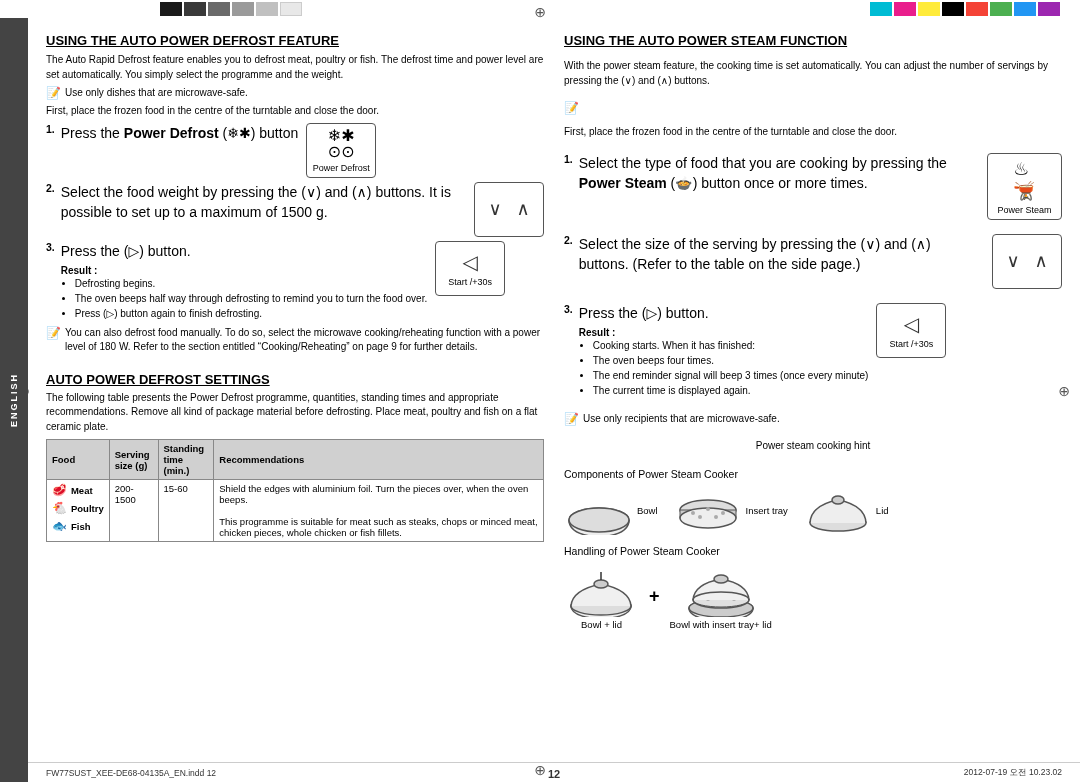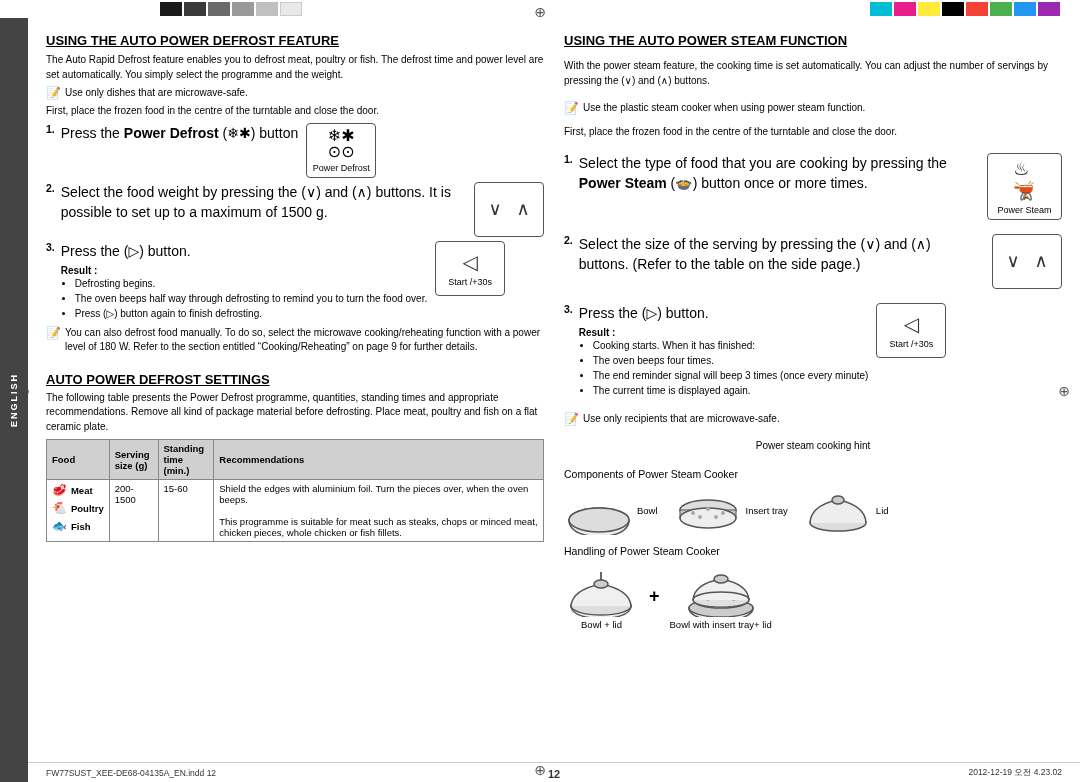--- a/index.html
+++ b/index.html
@@ -563,21 +563,20 @@
   </div>
 
   <div class="right-col">
 
     <div class="section-title">USING THE AUTO POWER STEAM FUNCTION</div>
 
     <div class="body-text" style="margin-bottom:3px;">With the power steam feature, the cooking time is set automatically. You can adjust the number of servings by pressing the (∨) and (∧) buttons.</div>
 
     <div class="note-row">
       <span class="note-icon">📝</span>
-      <span class="note-text">Use the plastic steam cooker when using power steam function.</span>
     </div>
 
     <div class="body-text" style="margin-bottom:3px;">First, place the frozen food in the centre of the turntable and close the door.</div>
 
     <div class="step">
       <span class="step-number">1.</span>
       <div class="step-with-icon">
         <div class="step-content">
           Select the type of food that you are cooking by pressing the <span class="bold">Power Steam</span> (🍲) button once or more times.
         </div>
@@ -709,14 +708,14 @@
       </div>
     </div>
 
   </div>
 
 </div>
 
 <div class="footer">
   <span>FW77SUST_XEE-DE68-04135A_EN.indd   12</span>
   <span class="page-number">12</span>
-  <span>2012-12-19   오전 4.23.02</span>
+  <span>2012-07-19   오전 10.23.02</span>
 </div>
 
 </body></html>

